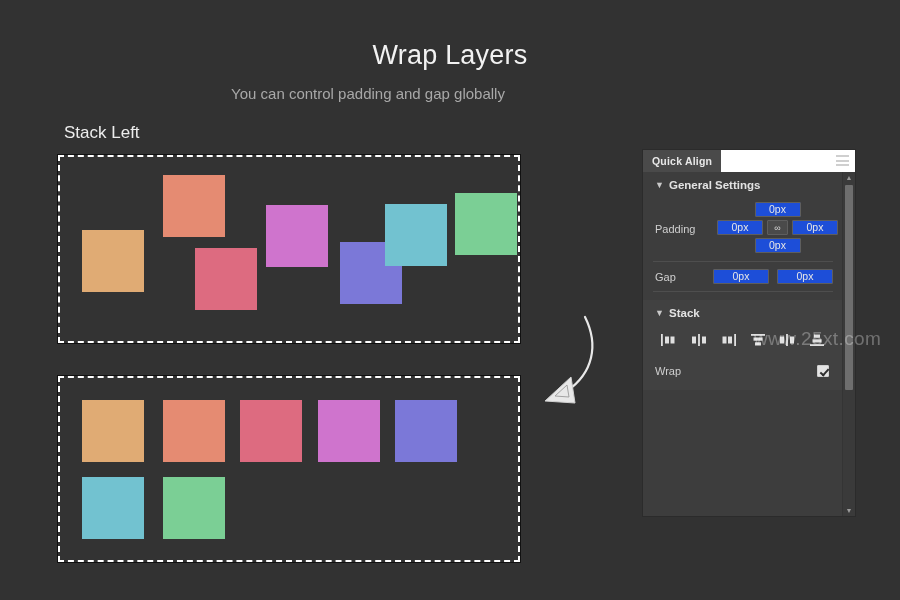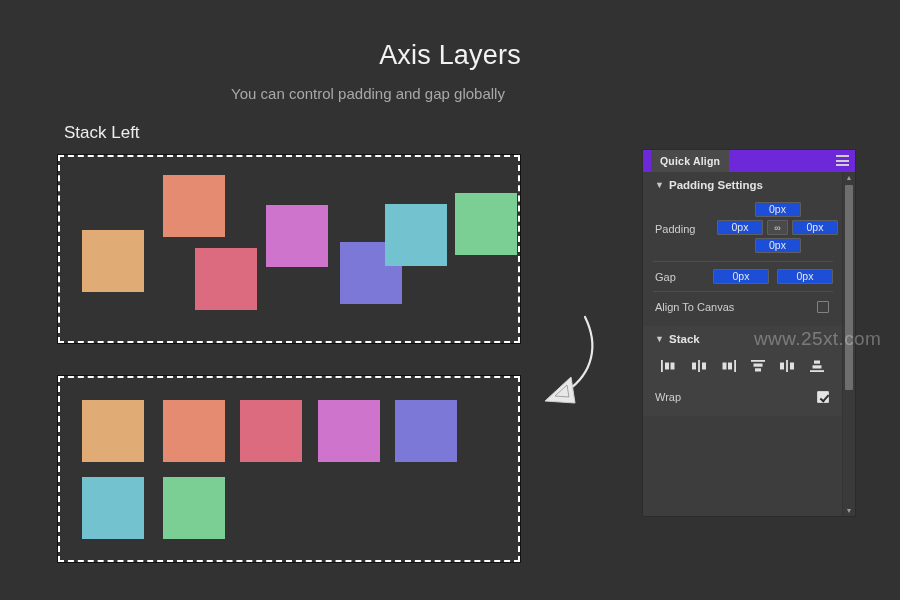--- a/index.html
+++ b/index.html
@@ -88,24 +88,23 @@
     width: 212px; height: 366px;
     background: #3d3d3d;
     box-sizing: border-box;
     font-size: 11px;
     color: #d2d2d2;
     box-shadow: 0 0 0 1px #2b2b2b;
   }
   .panel-tabbar {
     position: relative;
     height: 22px;
-    background: #6d28d9;
+    background: #ffffff;
     display: flex;
     align-items: stretch;
-    padding-left: 8px;
   }
   .panel-tab {
     background: #4a4a4a;
     display: flex;
     align-items: center;
     padding: 0 9px;
     font-size: 10.5px;
     font-weight: bold;
     color: #e8e8e8;
     letter-spacing: 0.2px;
@@ -307,21 +306,21 @@
     font-size: 19px;
     color: rgba(255,255,255,0.30);
     font-weight: 400;
     letter-spacing: 0.4px;
     pointer-events: none;
   }
 </style>
 </head>
 <body>
 
-<div class="page-title">Axis Layers</div>
+<div class="page-title">Wrap Layers</div>
 <div class="page-subtitle">You can control padding and gap globally</div>
 <div class="section-label">Stack Left</div>
 
 <div class="canvas" id="canvas-top">
     <div class="swatch" style="left: 22px; top: 73px; width: 62px; height: 62px; background: rgb(224, 171, 116);"></div>
     <div class="swatch" style="left: 103px; top: 18px; width: 62px; height: 62px; background: rgb(229, 139, 114);"></div>
     <div class="swatch" style="left: 135px; top: 91px; width: 62px; height: 62px; background: rgb(221, 107, 128);"></div>
     <div class="swatch" style="left: 206px; top: 48px; width: 62px; height: 62px; background: rgb(207, 116, 205);"></div>
     <div class="swatch" style="left: 280px; top: 85px; width: 62px; height: 62px; background: rgb(123, 120, 216);"></div>
     <div class="swatch" style="left: 325px; top: 47px; width: 62px; height: 62px; background: rgb(114, 194, 208);"></div>
@@ -359,21 +358,21 @@
     </div>
   </div>
 
   <div class="panel-body">
 
     <div class="panel-scroll-area">
 
       <div class="sect-block alt">
         <div class="sect-header">
           <span class="chev">▼</span>
-          <span>Padding Settings</span>
+          <span>General Settings</span>
         </div>
 
         <div class="pad-row">
           <div class="pad-label">Padding</div>
           <div class="pad-cross">
             <div class="num-field w">0px</div>
             <div class="pad-mid">
               <div class="num-field w">0px</div>
               <div class="link-btn">∞</div>
               <div class="num-field w">0px</div>
@@ -387,24 +386,20 @@
         <div class="gap-row">
           <div class="gap-label">Gap</div>
           <div class="gap-fields">
             <div class="num-field gap">0px</div>
             <div class="num-field gap">0px</div>
           </div>
         </div>
 
         <div class="divider"></div>
 
-        <div class="check-row">
-          <span class="lbl">Align To Canvas</span>
-          <span class="checkbox"></span>
-        </div>
       </div>
 
       <div class="sect-block">
         <div class="sect-header">
           <span class="chev">▼</span>
           <span>Stack</span>
         </div>
 
         <div class="align-row">
 

